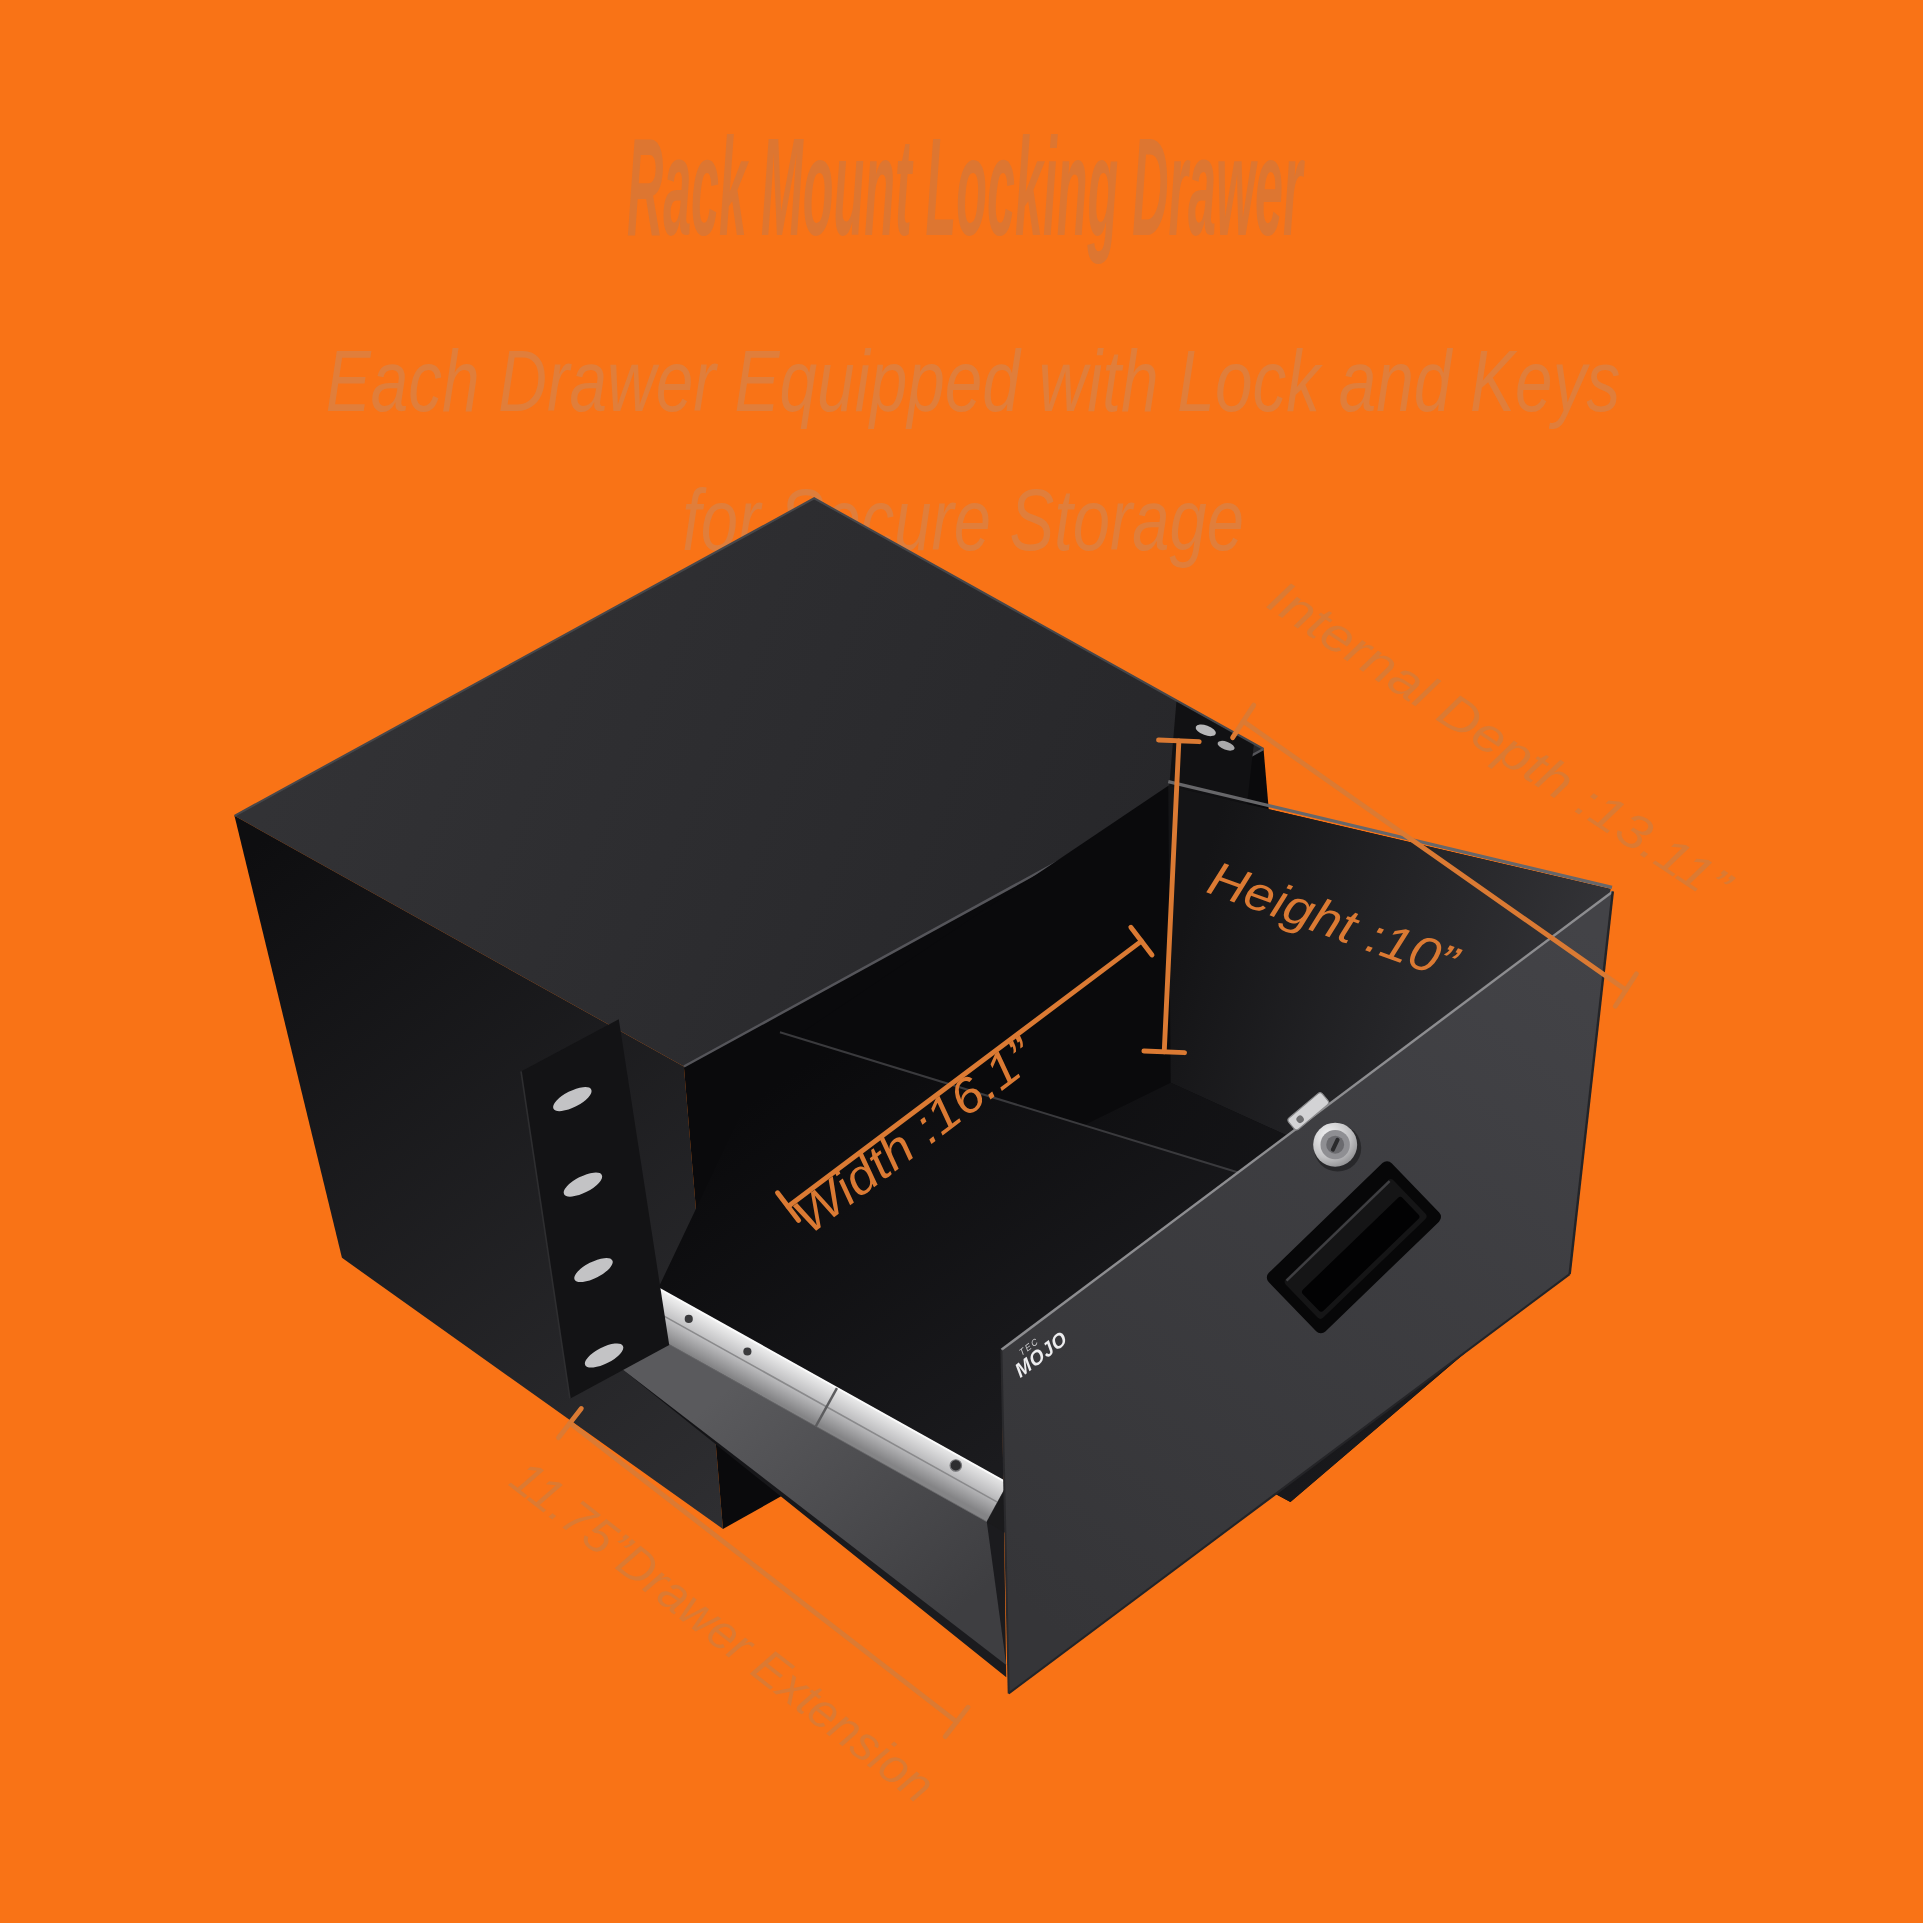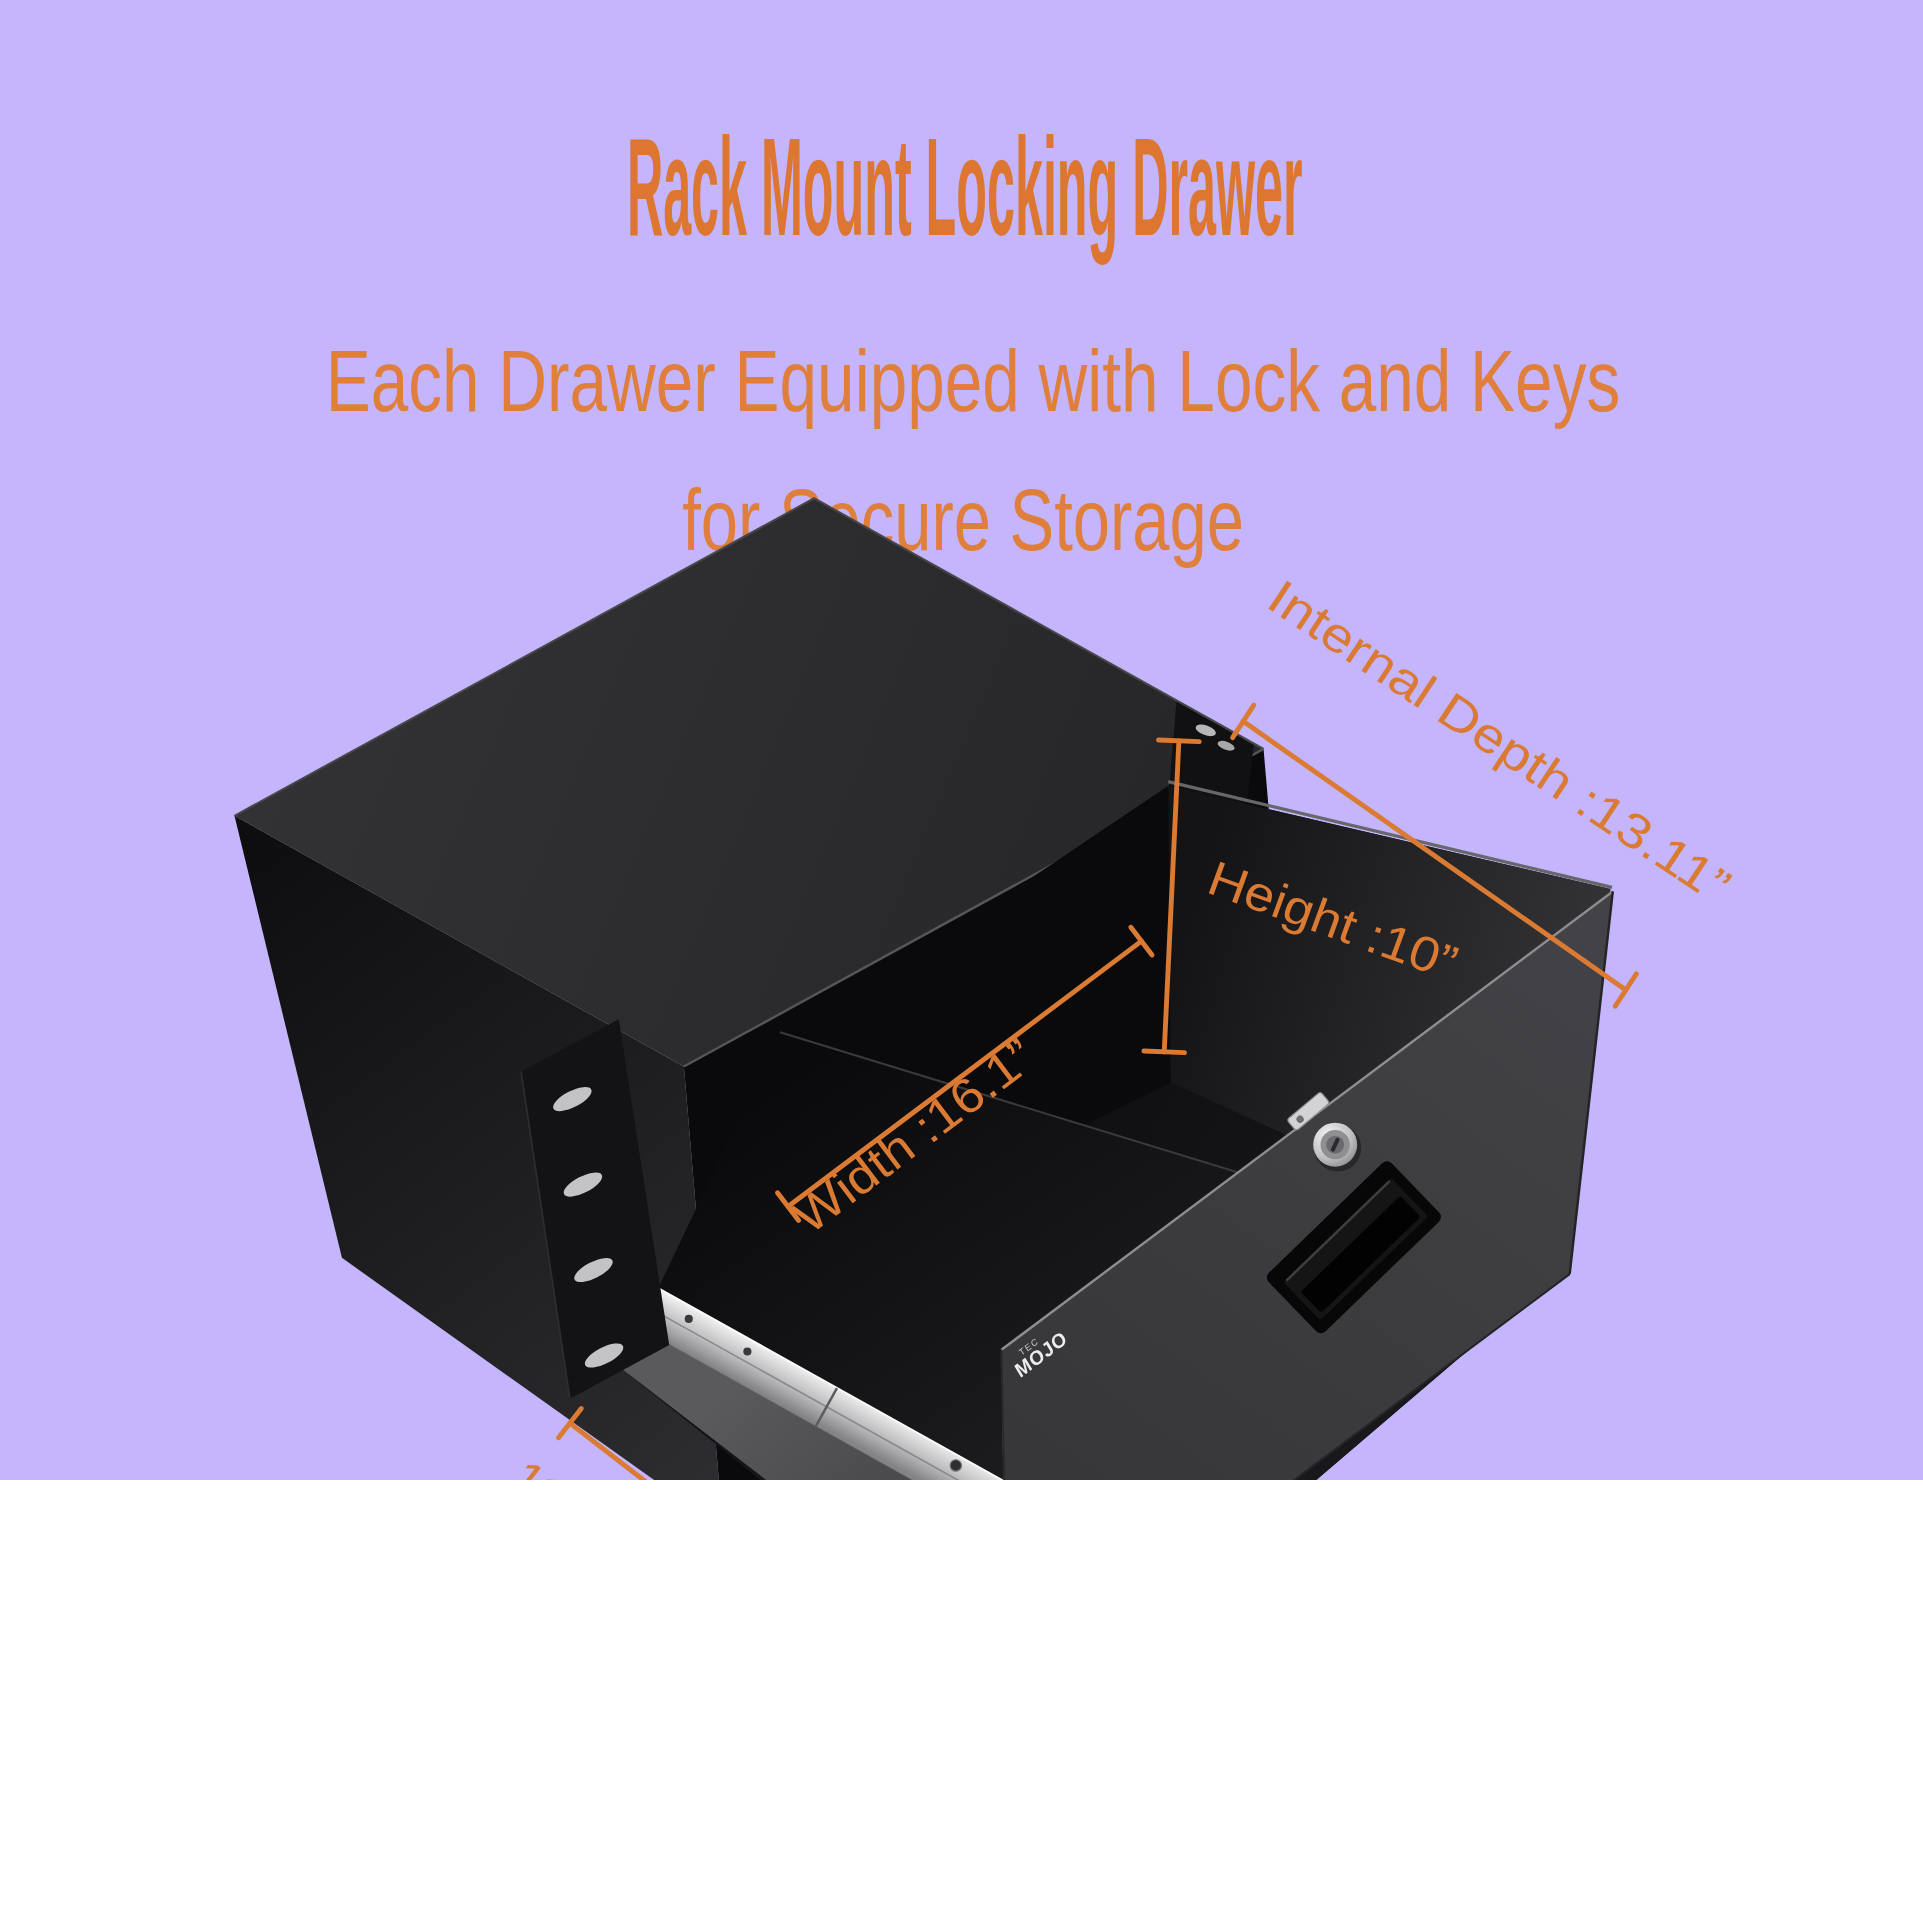--- a/index.html
+++ b/index.html
@@ -1,16 +1,16 @@
 <!DOCTYPE html>
 <html style="font-size:13px"><head>
 <meta charset="utf-8">
 <style>
   html,body{margin:0;padding:0;background:#ffffff;}
-  .canvas{position:relative;width:1923px;height:1480px;background:#c4b5fd;overflow:hidden;}
+  .canvas{position:relative;width:1923px;height:1923px;background:#f97316;overflow:hidden;font-style:italic;}
   svg{position:absolute;left:0;top:0;}
   text{font-family:"Liberation Sans", sans-serif;}
   .title-text{font-weight:bold;}
   .dim-label{fill:#DB7A33;}
   .logo-main{font-weight:bold;letter-spacing:1px;}
 </style>
 </head>
 <body>
 
 <div class="canvas">

